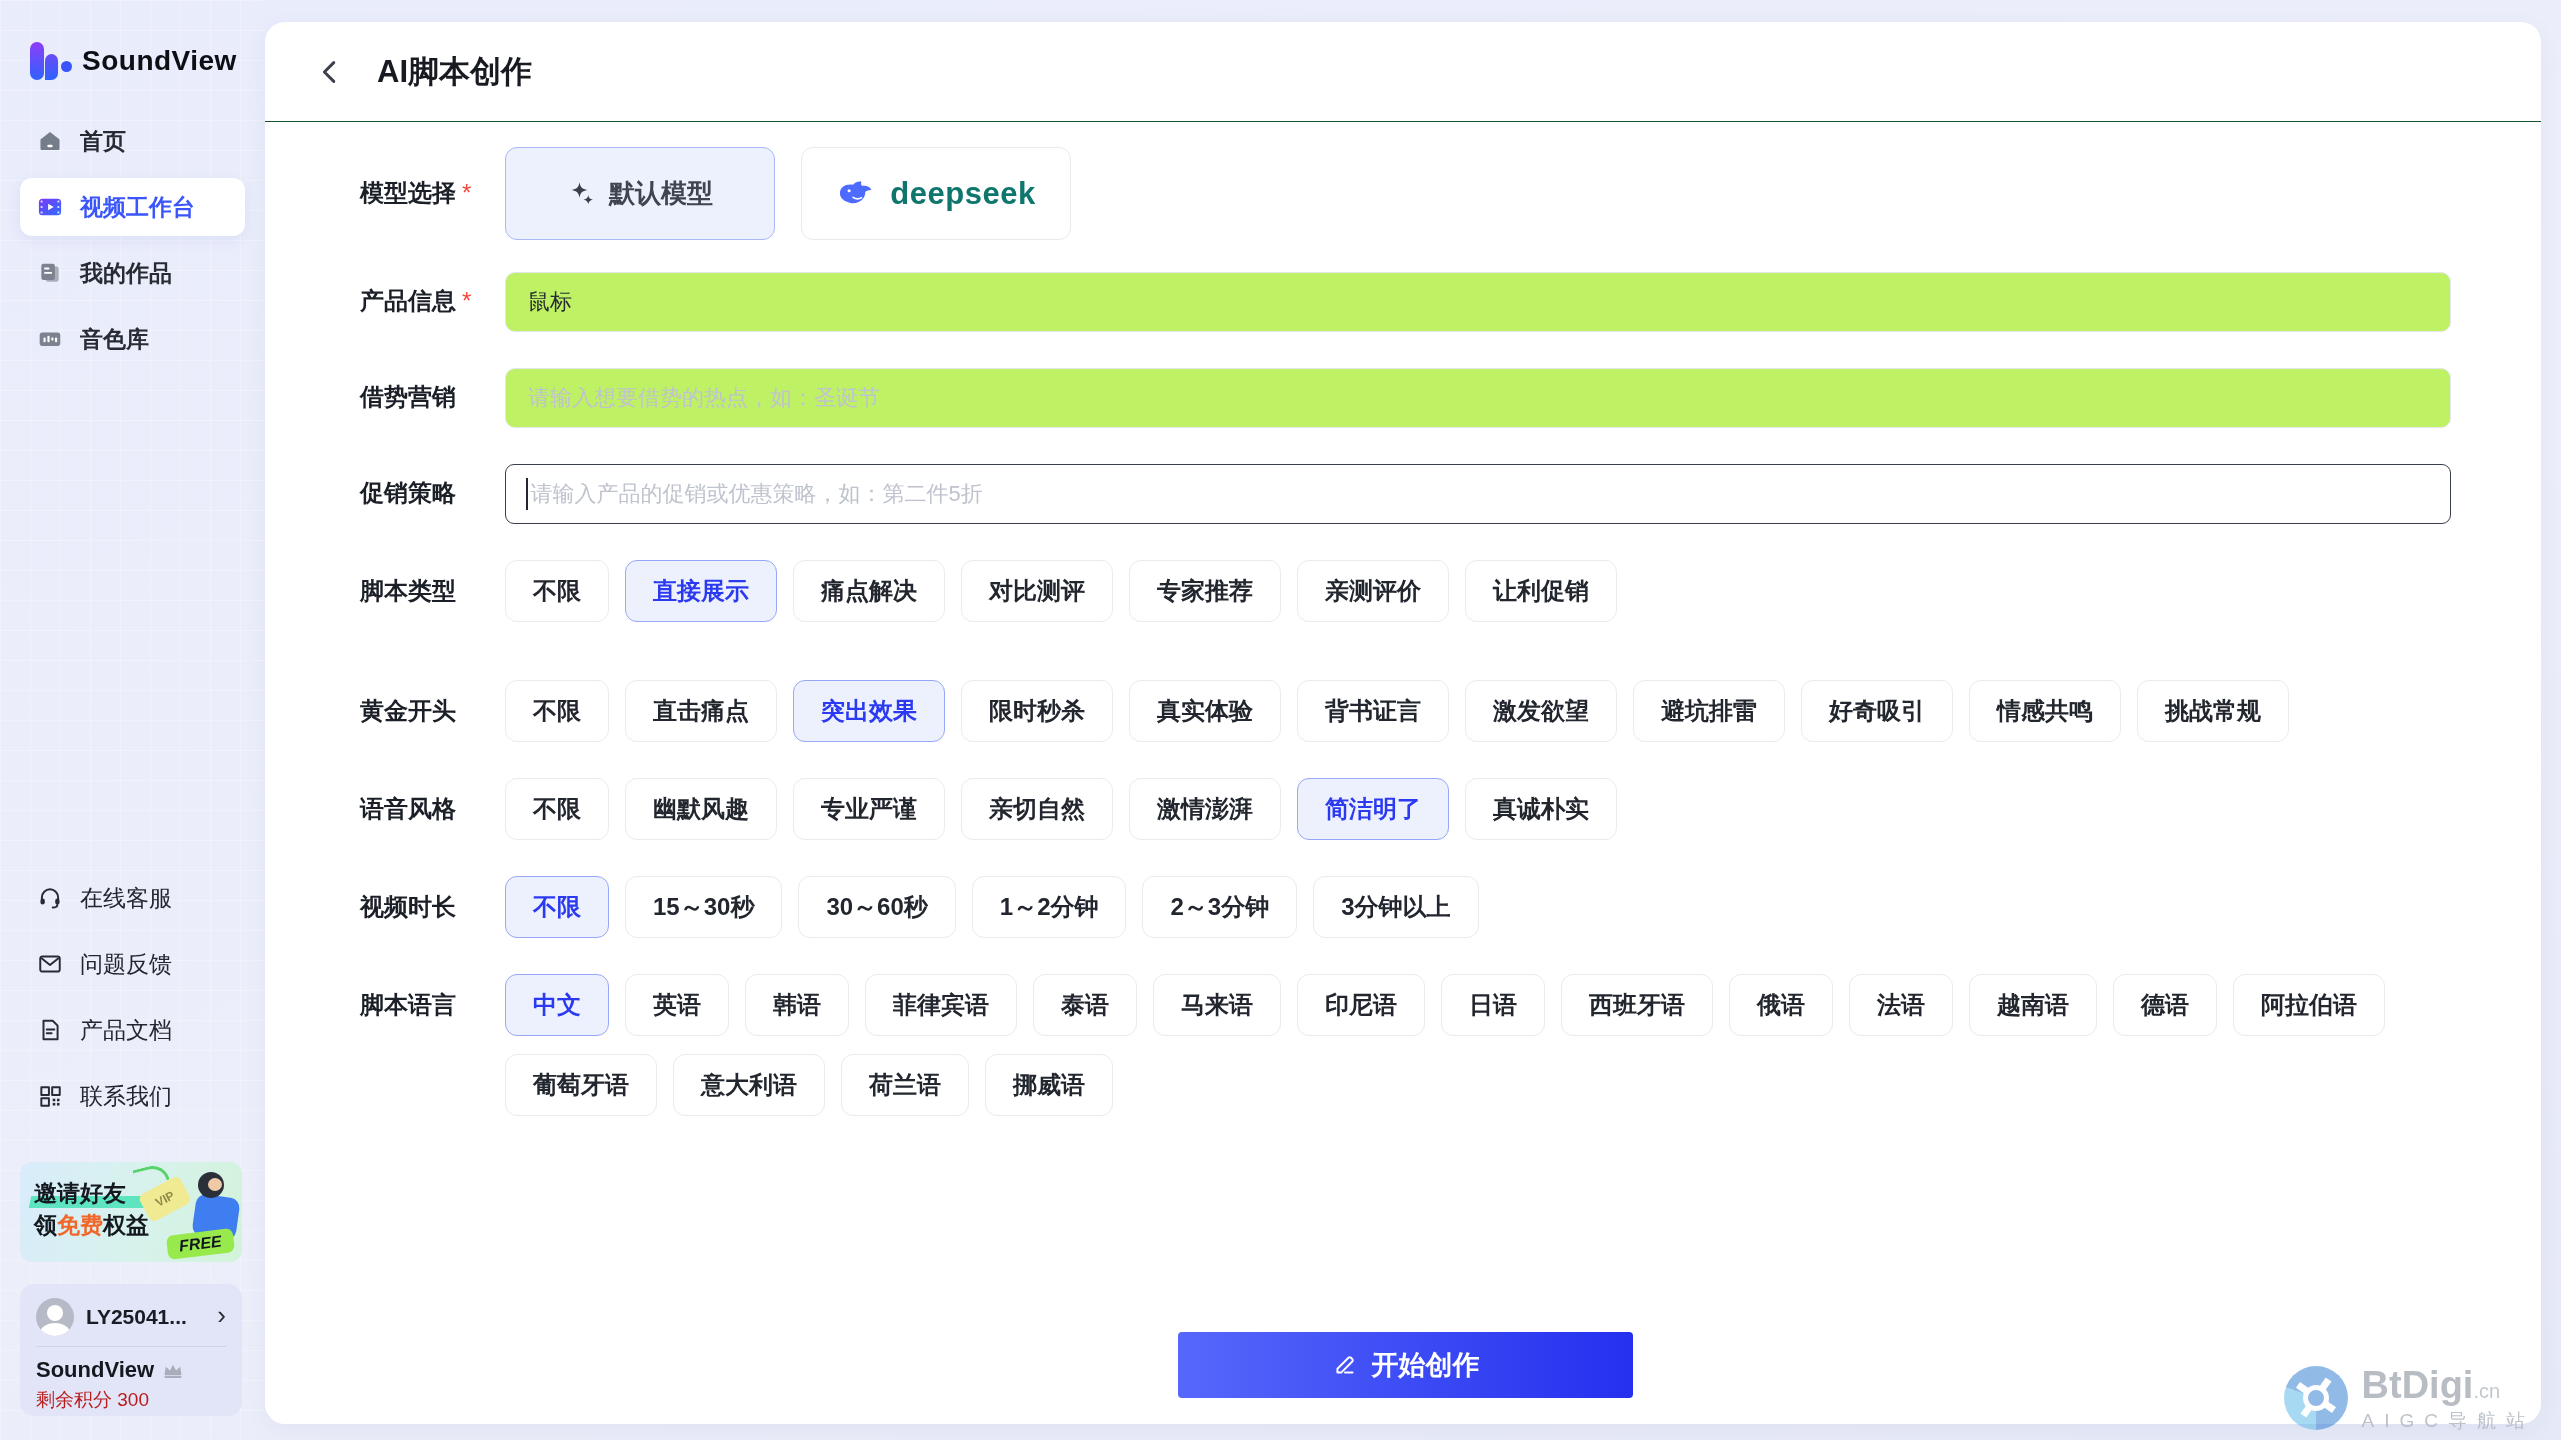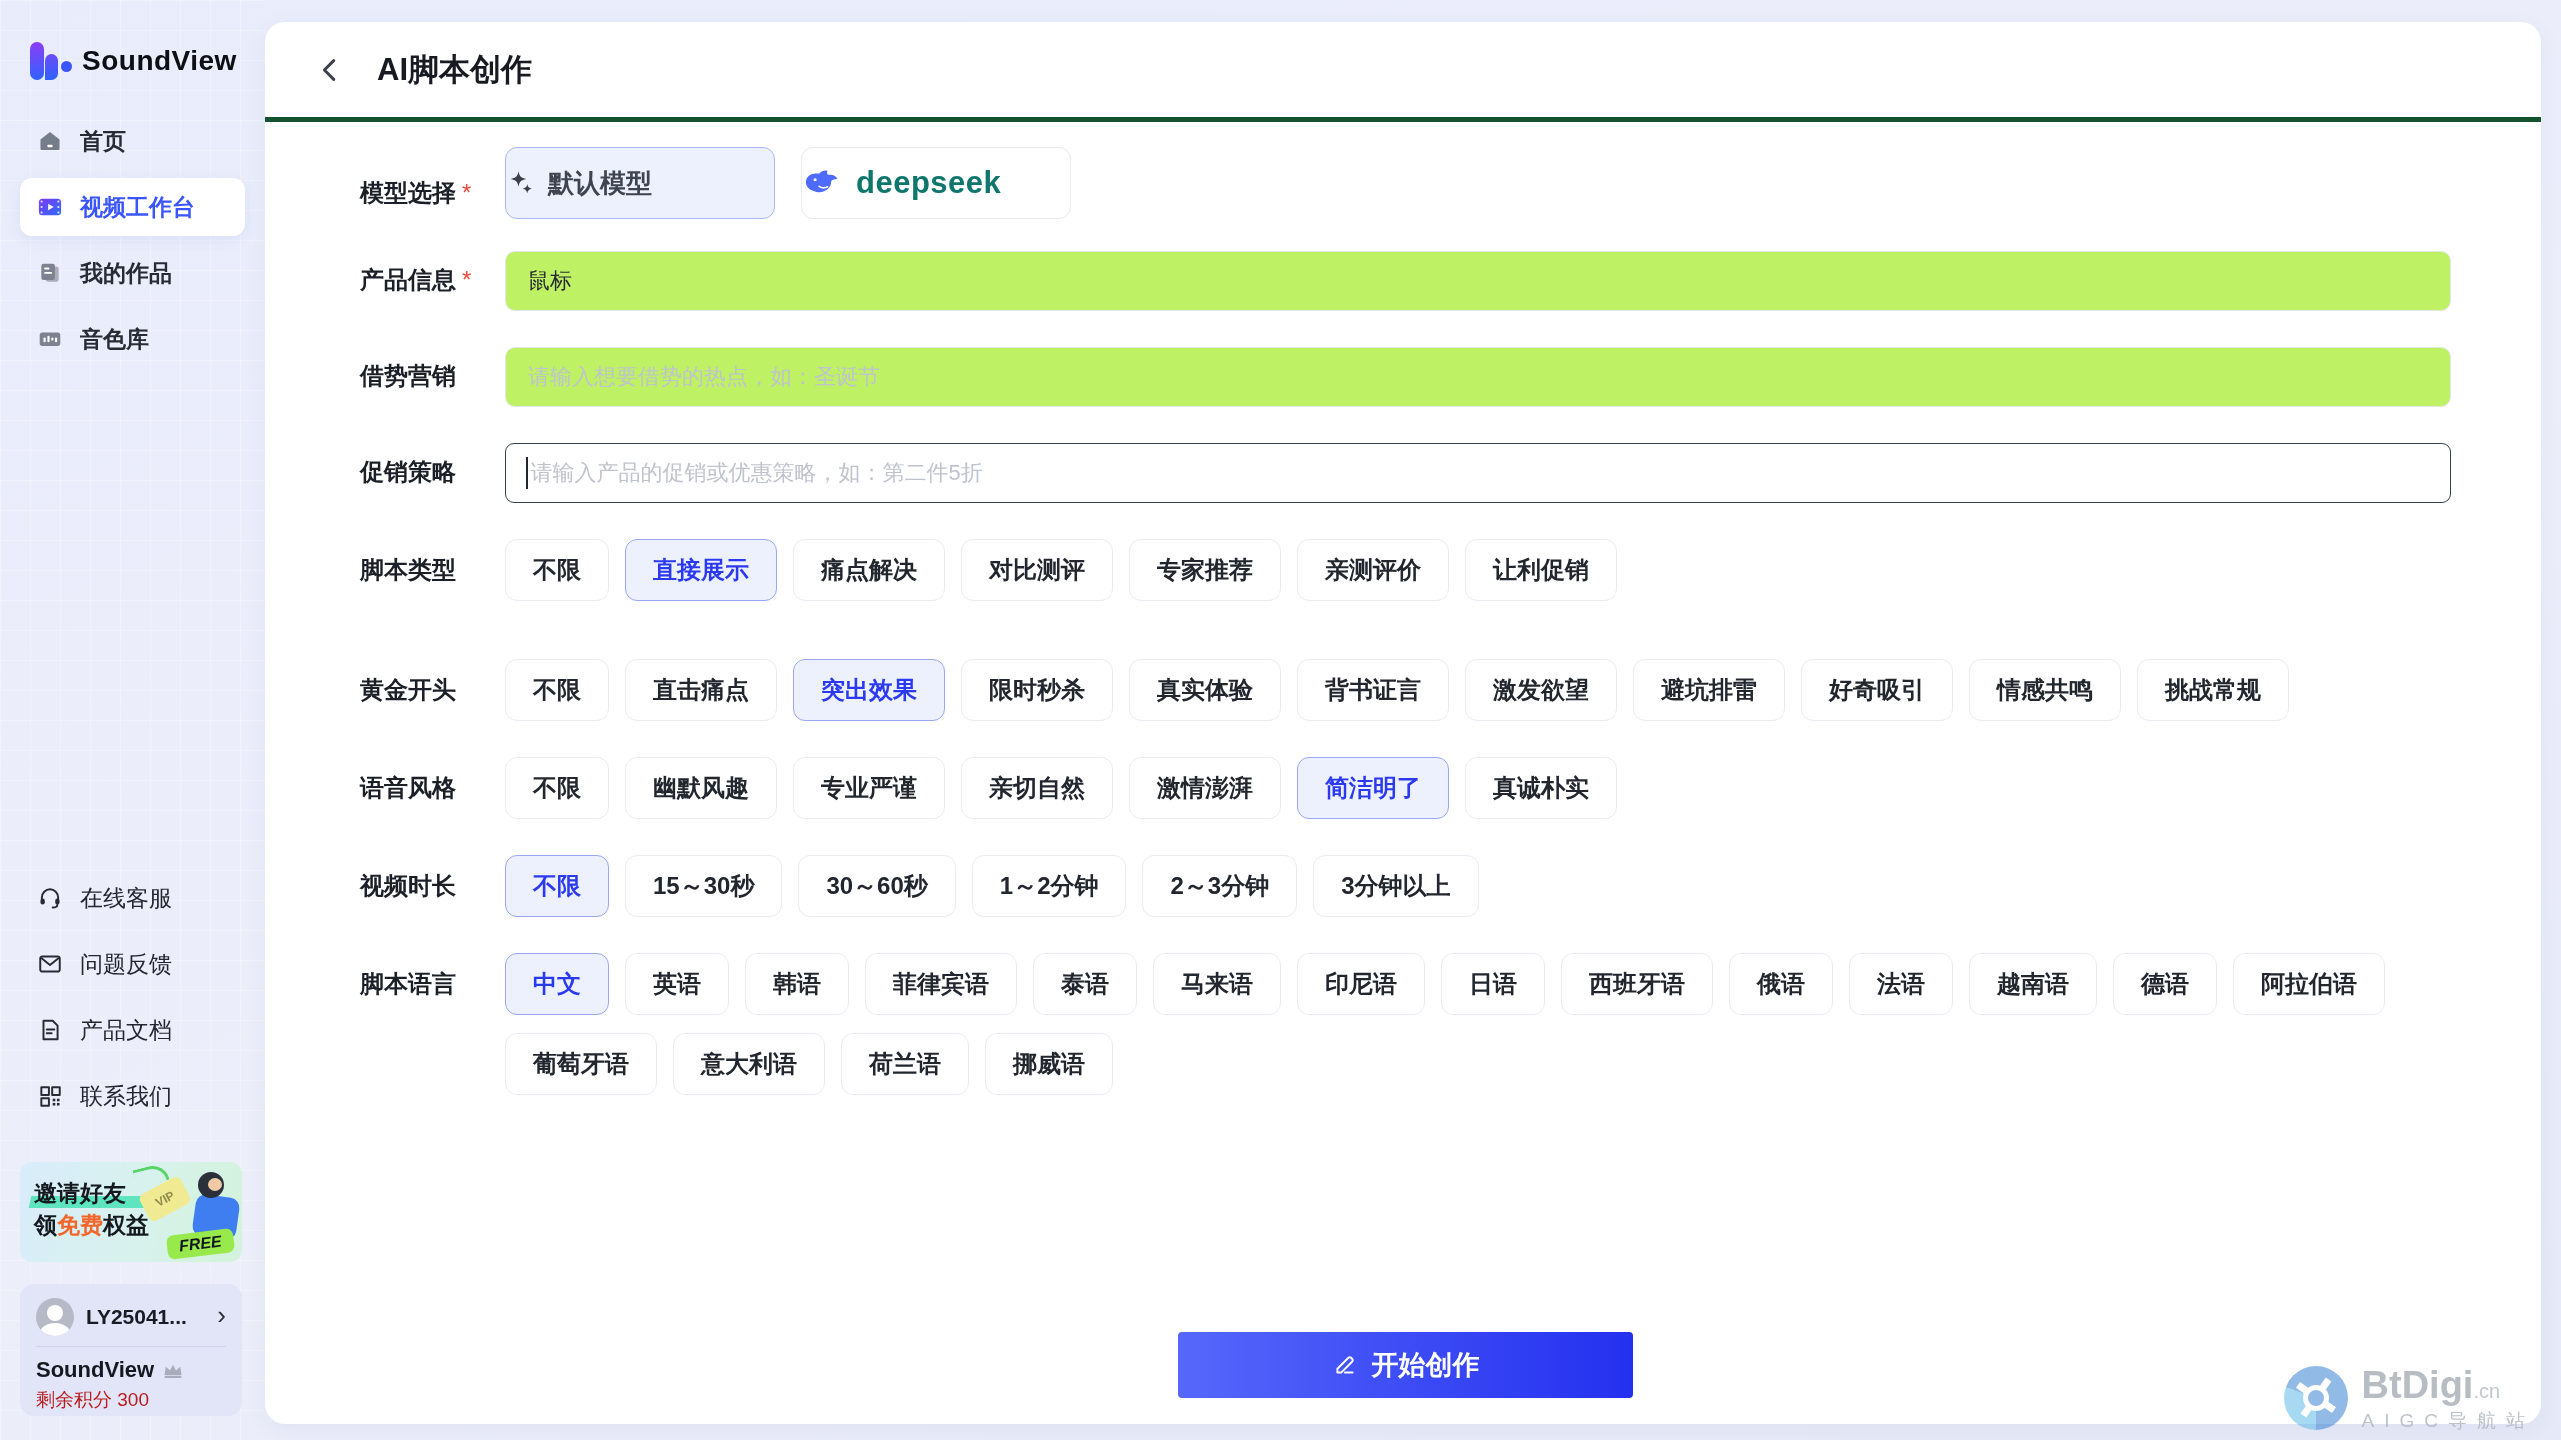--- a/index.html
+++ b/index.html
@@ -65,39 +65,39 @@
   .user-divider { height:1px; background:rgba(120,128,160,.18); margin:10px 0 10px 0; }
   .brand-row { display:flex; align-items:center; gap:8px; }
   .brand-name { font-size:22px; font-weight:800; color:#14181f; }
   .points-row { margin-top:4px; font-size:19px; color:#b91c1c; }
 
   
   .main-card { position:absolute; left:265px; top:22px; width:2276px; height:1402px;
     background:#ffffff; border-radius:20px; display:flex; flex-direction:column;
     box-shadow:0 6px 24px rgba(40,50,120,.05); }
   .main-header { height:100px; flex:none; display:flex; align-items:center; gap:30px;
-    padding-left:48px; border-bottom:5px solid #14532d; }
+    padding-left:48px; border-bottom:1px solid #14532d; }
   .back-btn { width:34px; height:34px; display:flex; align-items:center; justify-content:center; cursor:pointer; }
   .page-title { font-size:31px; font-weight:700; color:#171a21; }
 
   .form-area { flex:1; display:flex; flex-direction:column; padding:25px 90px 26px 95px; }
   .row { display:flex; align-items:flex-start; margin-bottom:36px; }
   .row-model { margin-bottom:32px; }
   .row-type { margin-bottom:58px; }
   .label { width:145px; flex:none; font-size:24px; font-weight:700; color:#1b1f27; padding-top:13px;
     white-space:nowrap; }
   .label .req { color:#f5483b; margin-left:6px; font-weight:400; }
   .row-model .label { padding-top:30px; }
   .row-sell .label { padding-top:18px; }
   .row-chips .label { padding-top:15px; }
   .field { flex:1; min-width:0; }
 
   .model-opts { display:flex; gap:26px; }
-  .model-btn { width:270px; height:72px; border-radius:12px; border:1px solid #e9eaee; background:#fff;
-    display:flex; align-items:center; justify-content:flex-start; gap:12px; cursor:pointer;
+  .model-btn { width:270px; height:93px; border-radius:12px; border:1px solid #e9eaee; background:#fff;
+    display:flex; align-items:center; justify-content:center; gap:12px; cursor:pointer;
     font-size:26px; font-weight:700; color:#3f4550; }
   .model-btn.sel { background:#edf1fe; border:1.5px solid #a9b8fa; }
   .ds-word { font-size:31px; font-weight:700; color:#0f766e; letter-spacing:.5px; }
 
   .text-input { width:100%; height:60px; border-radius:10px; border:1px solid #e4e6eb; background:#bef264;
     font-size:22px; color:#262a32; padding:0 22px; outline:none; font-family:"Liberation Sans",sans-serif; }
   .text-input::placeholder { color:#bfc3cd; }
   .input-dark { border:1.5px solid #383f4a; border-radius:9px; position:relative; display:flex; align-items:center;
     height:60px; background:#fff; padding:0 20px; }
   .input-dark .ph { font-size:22px; color:#bfc3cd; }

